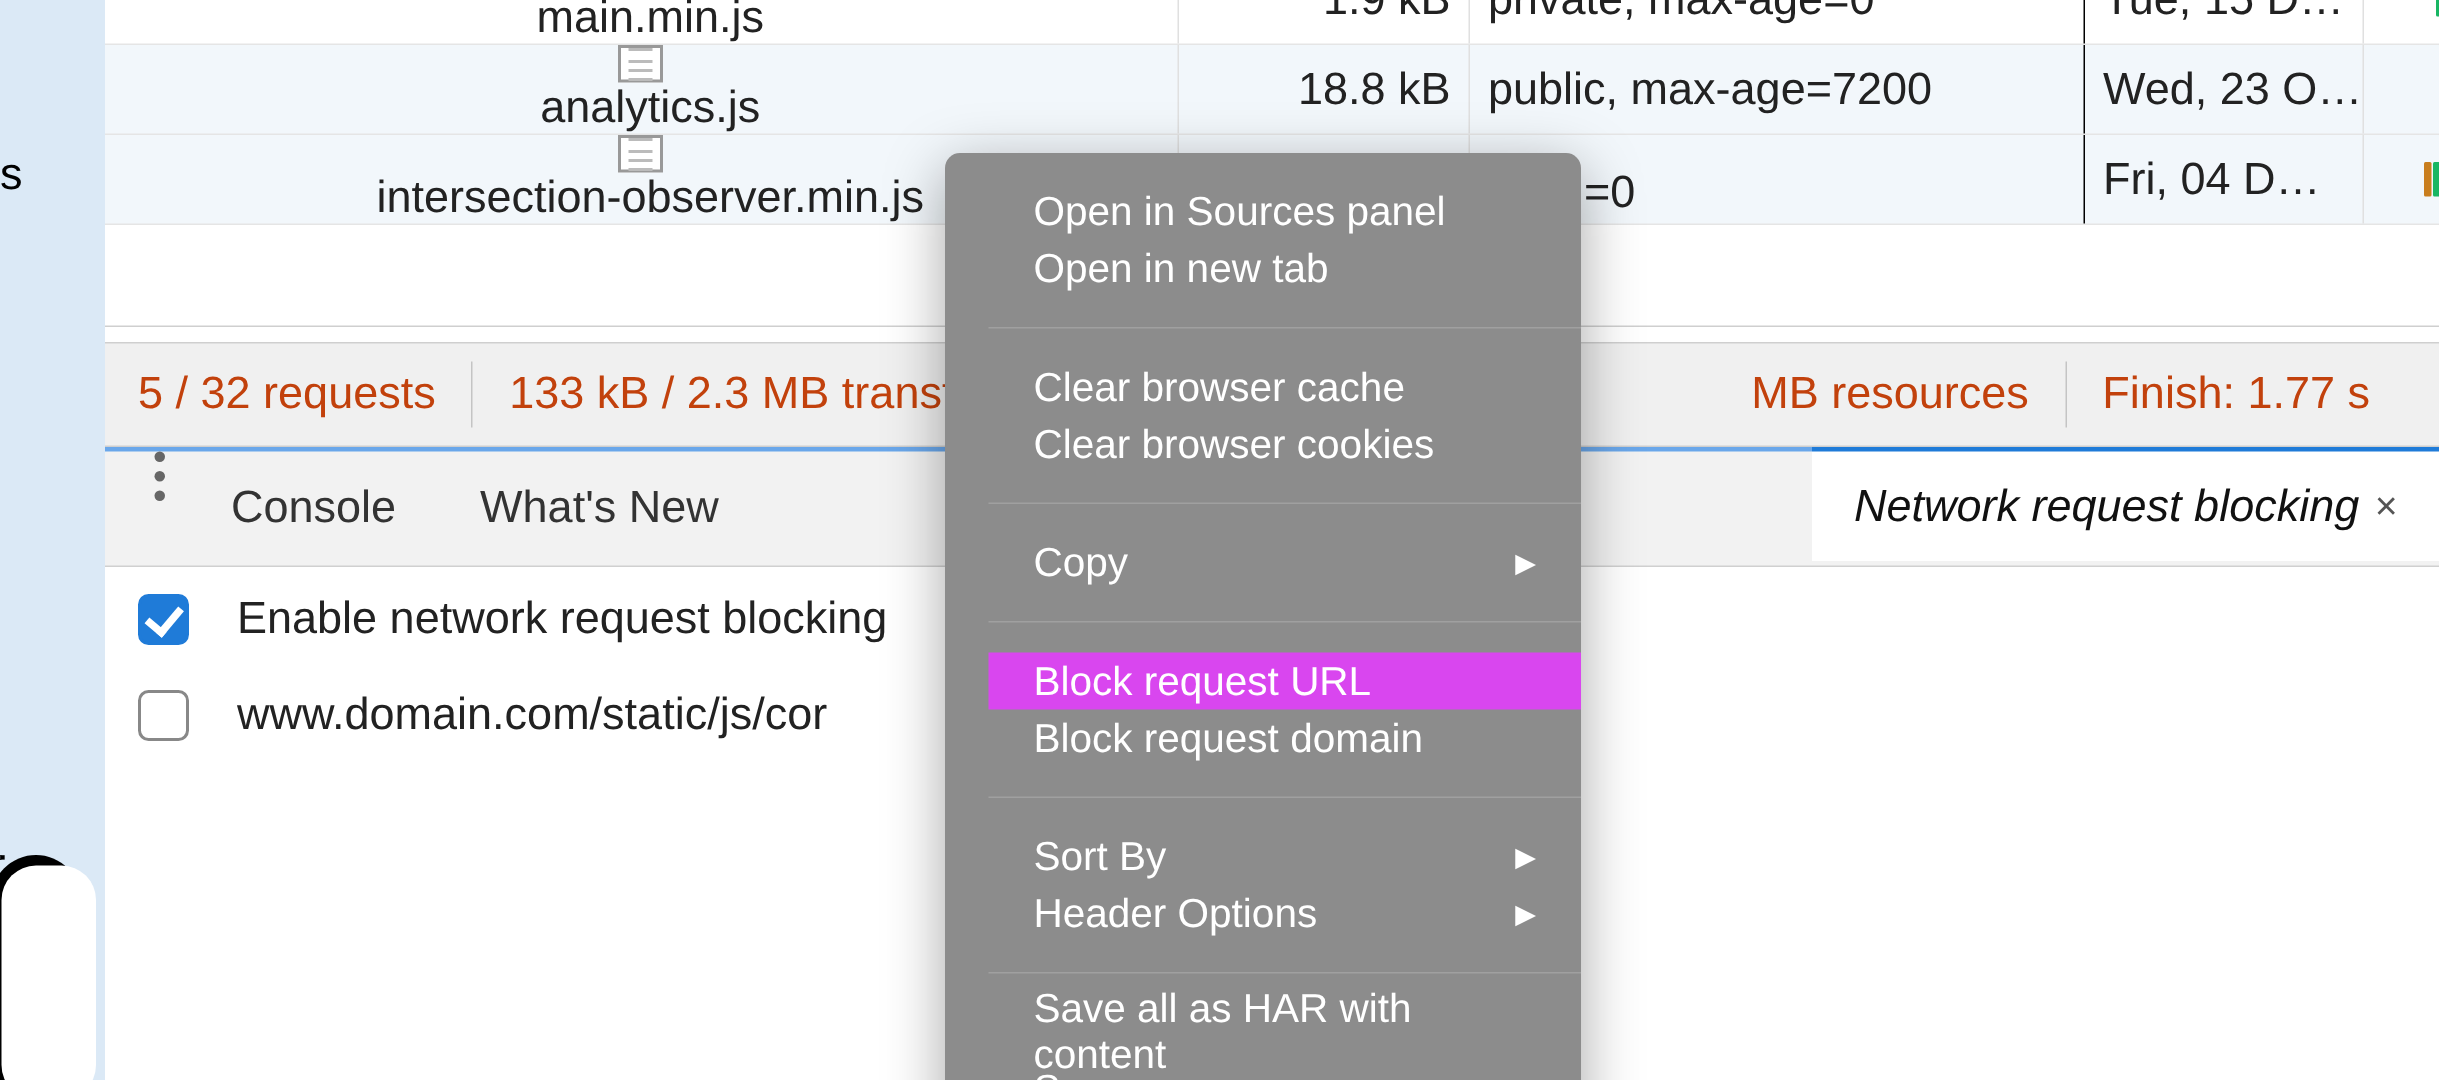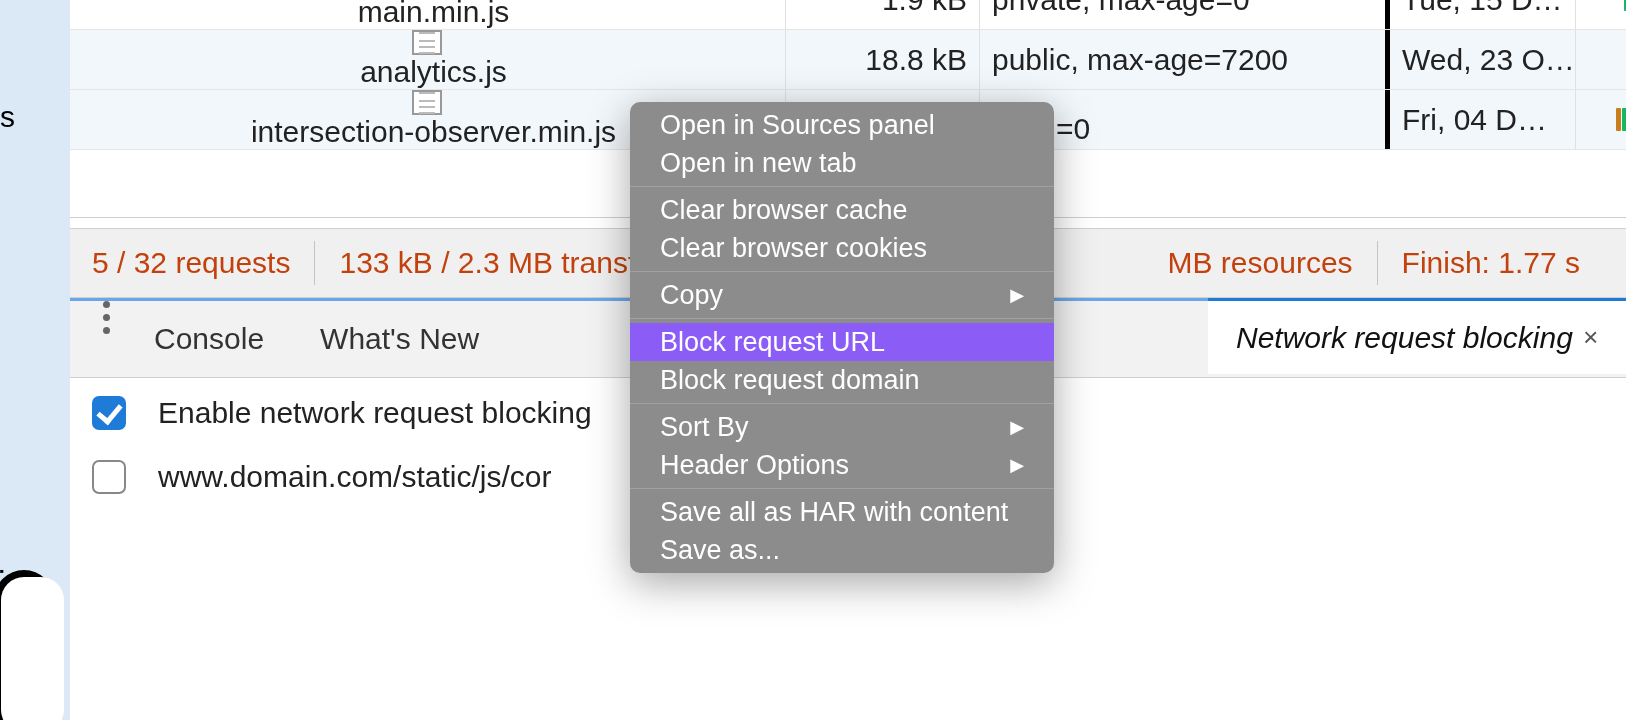--- a/index.html
+++ b/index.html
@@ -11,21 +11,21 @@
 .device-corner { position: absolute; left: -6px; bottom: -20px; width: 60px; height: 170px; background: #000; border-radius: 30px; }
 .device-corner::after { content: ""; position: absolute; left: 7px; top: 7px; right: -10px; bottom: 7px; background: #fff; border-radius: 23px; }
 .device-dots { position: absolute; left: 1px; top: -6px; font-size: 12px; color: #000; letter-spacing: -2px; z-index: 2; }
 
 .network-table { position: absolute; left: 70px; top: -30px; width: 1556px; }
 .net-row { display: flex; align-items: center; height: 60px; border-bottom: 1px solid #e5e5e5; font-size: 30px; color: #222; }
 .net-row.odd { background: #f2f7fb; }
 .net-row.even { background: #fff; }
 .col-name { width: 716px; display: flex; align-items: center; padding-left: 12px; border-right: 1px solid #e0e0e0; height: 100%; flex-direction: column; }
 .col-size { width: 194px; text-align: right; padding-right: 12px; border-right: 1px solid #e0e0e0; height: 100%; display: flex; align-items: center; justify-content: flex-end; }
-.col-cache { width: 410px; padding-left: 12px; border-right: 5px solid #000000; height: 100%; display: flex; align-items: center; overflow: hidden; white-space: nowrap; }
+.col-cache { width: 410px; padding-left: 12px; border-right: 1px solid #000000; height: 100%; display: flex; align-items: center; overflow: hidden; white-space: nowrap; }
 .col-date { width: 186px; padding-left: 12px; border-right: 1px solid #e0e0e0; height: 100%; display: flex; align-items: center; overflow: hidden; white-space: nowrap; }
 .col-wf { flex: 1; height: 100%; display: flex; align-items: center; position: relative; }
 .file-icon { width: 30px; height: 38px; border: 2px solid #999; background: #fff; margin-right: 14px; position: relative; }
 .file-icon::before, .file-icon::after { content: ""; position: absolute; left: 5px; right: 5px; height: 2px; background: #bbb; }
 .file-icon::before { top: 8px; box-shadow: 0 6px 0 #bbb, 0 12px 0 #bbb; }
 .wf-bar { position: absolute; top: 18px; bottom: 18px; width: 10px; border-radius: 1px; }
 .wf1 { background: #18b663; left: 48px; }
 .wf3a { background: #c97e1e; left: 40px; width: 5px; }
 .wf3b { background: #18b663; left: 46px; width: 6px; }
 
@@ -43,24 +43,24 @@
 .tab.active { background: #fff; border-top: 3px solid #1f7bd8; margin-top: -3px; color: #111; font-style: italic; }
 .tab-close { margin-left: 10px; font-size: 26px; color: #555; }
 
 .blocking-pane { position: absolute; left: 70px; top: 378px; width: 1556px; padding: 18px 22px; font-size: 30px; color: #222; display: flex; flex-direction: column; gap: 30px; }
 .chk-row { display: flex; align-items: center; gap: 32px; }
 .chk { width: 34px; height: 34px; border-radius: 7px; border: 2px solid #888; background: #fff; position: relative; }
 .chk.checked { background: #1f7bd8; border-color: #1f7bd8; }
 .chk.checked::after { content: ""; position: absolute; left: 8px; top: 2px; width: 10px; height: 18px; border: solid #fff; border-width: 0 5px 5px 0; transform: rotate(40deg); }
 
 .context-menu { position: absolute; left: 630px; top: 102px; width: 424px; background: #8c8c8c; border-radius: 10px; box-shadow: 0 10px 40px rgba(0,0,0,.35); color: #fff; font-size: 27px; overflow: hidden; z-index: 50; }
-.cm-group { padding: 4px 0; border-bottom: 1px solid #a0a0a0; }
+.cm-group { padding: 20px 0; border-bottom: 1px solid #a0a0a0; margin-left: 29px; }
 .cm-group:last-child { border-bottom: none; }
 .cm-item { padding: 4px 30px; display: flex; align-items: center; justify-content: space-between; height: 38px; }
-.cm-item.highlight { background: #8b5cf6; }
+.cm-item.highlight { background: #d946ef; }
 .cm-arrow { font-size: 18px; color: #fff; }
 
 .peek-cache { position: absolute; left: 1056px; top: 112px; font-size: 30px; color: #222; }
 .spacer { flex: 1; }
 </style>
 </head>
 <body>
 
 <div class="left-strip">
   <span class="letter">s</span>

